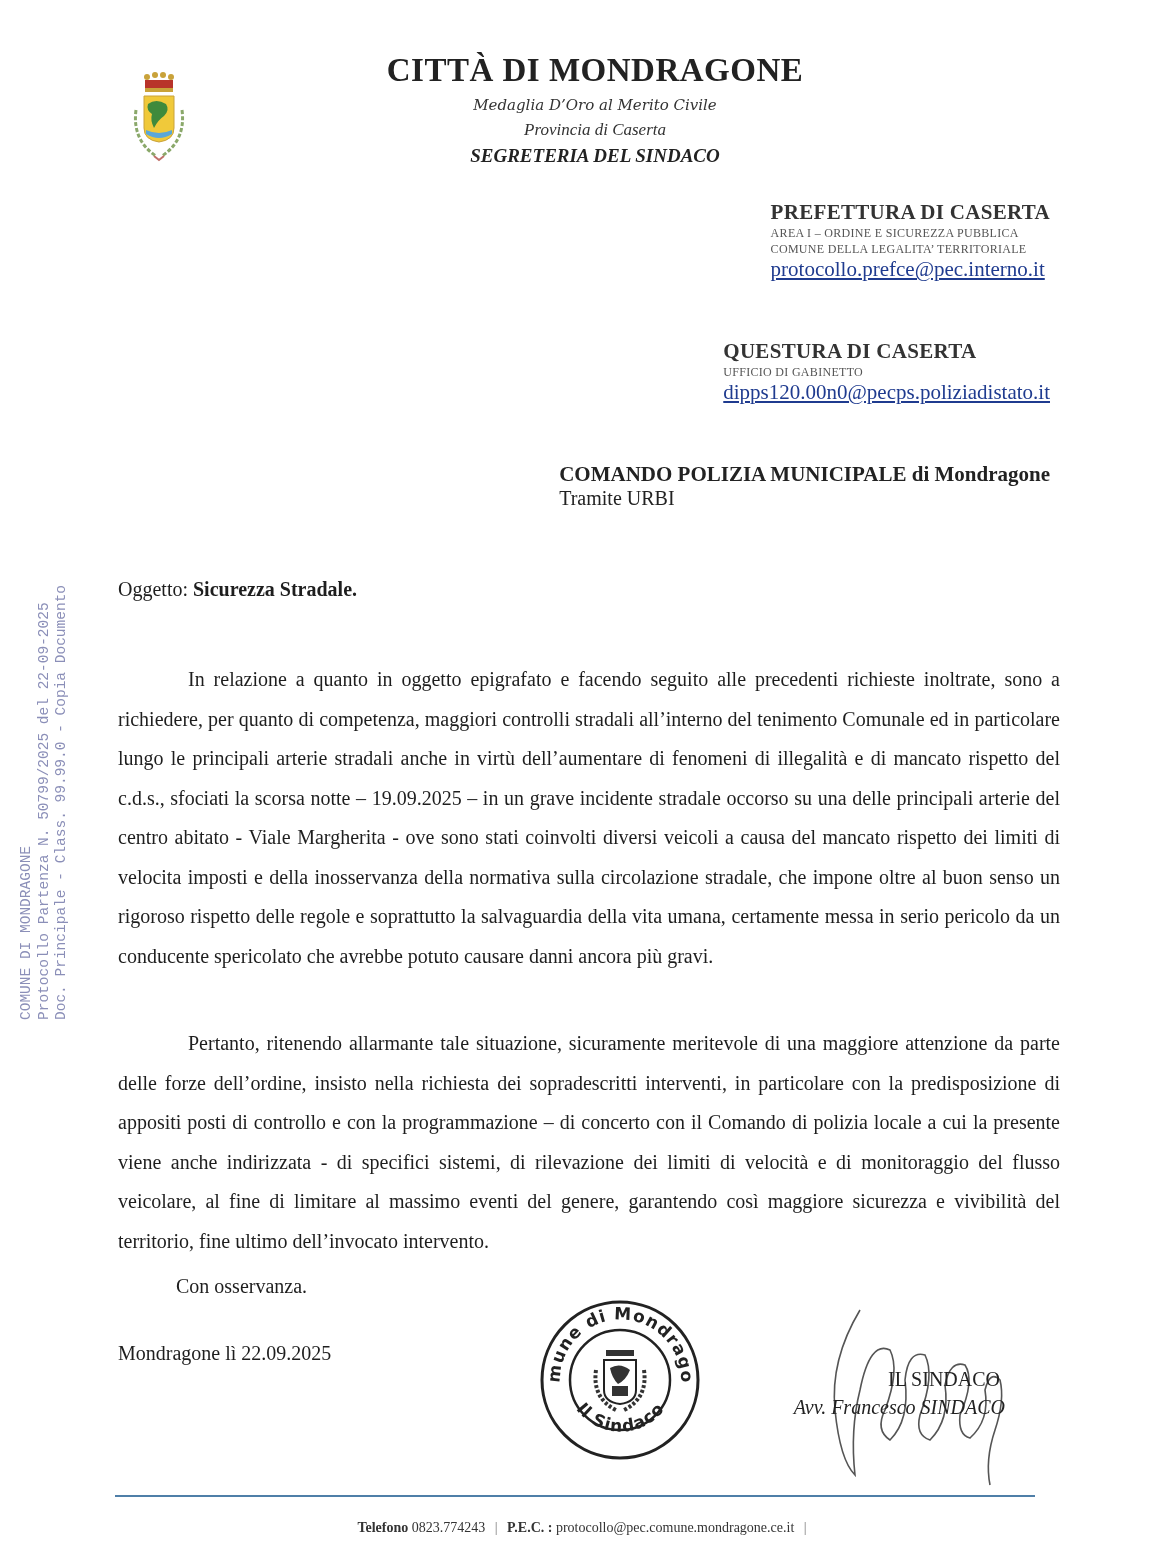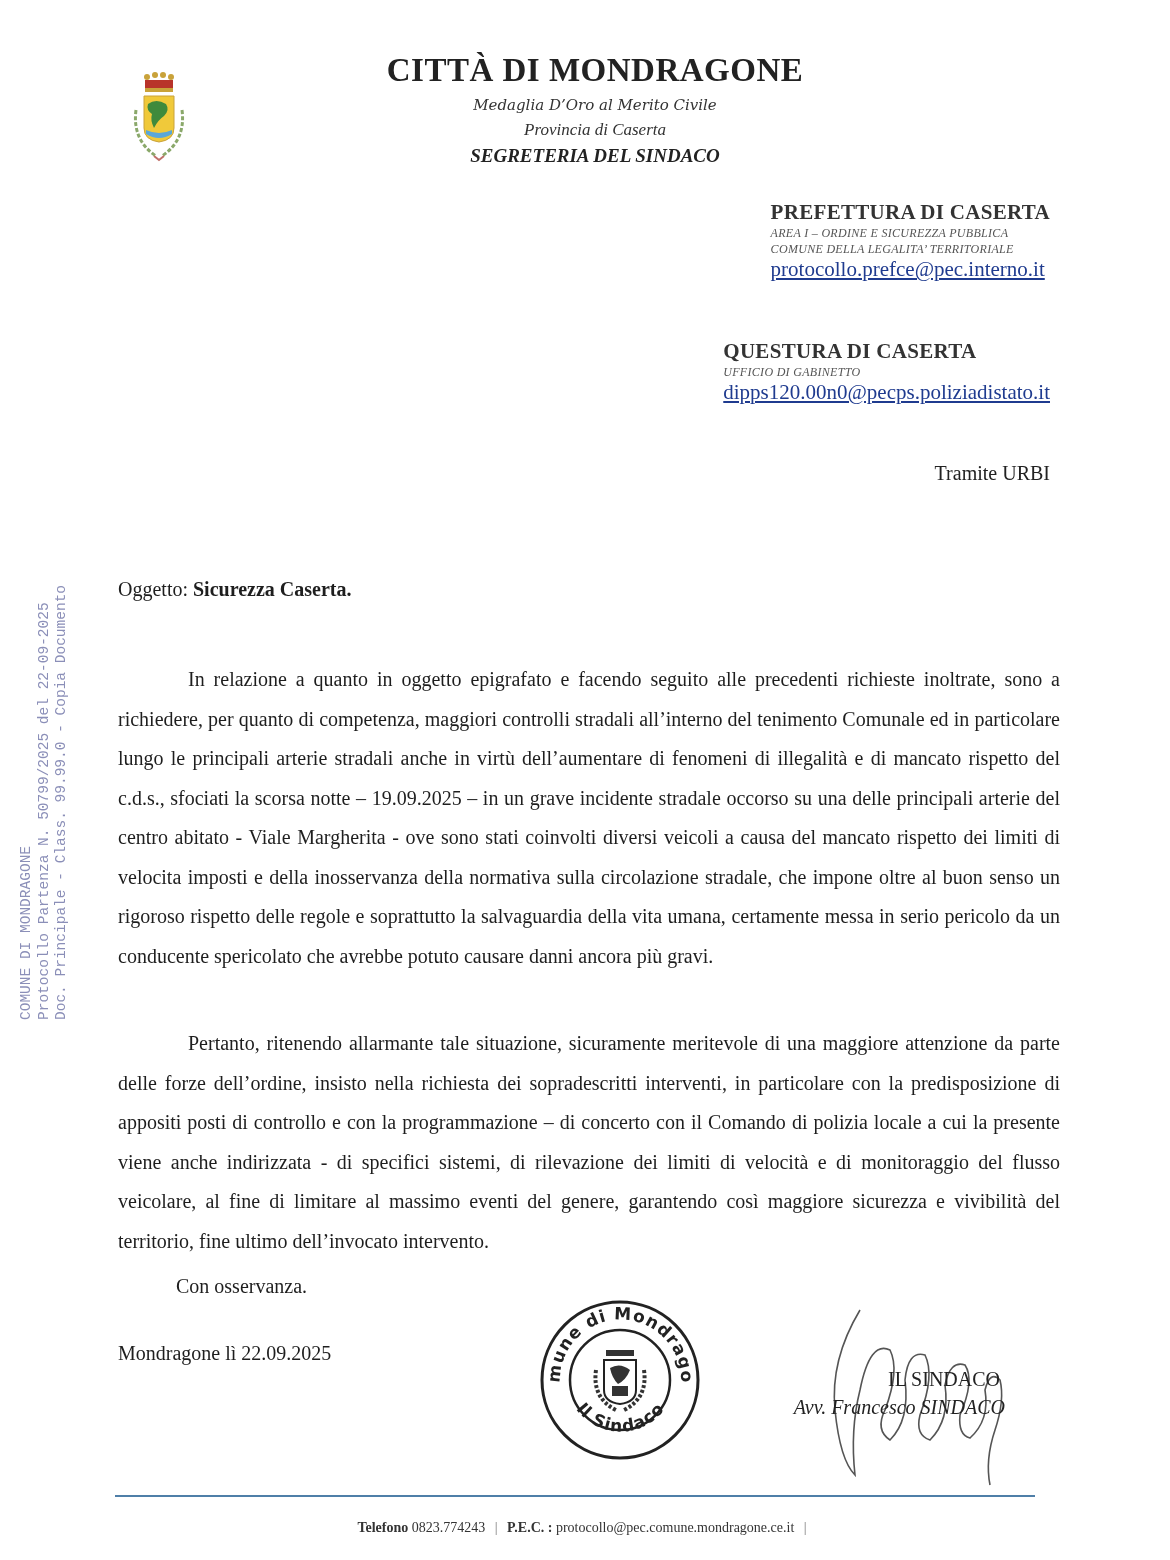--- a/index.html
+++ b/index.html
@@ -11,21 +11,21 @@
   
   .crest { left: 128px; top: 70px; width: 62px; height: 96px; }
   .head-title { left: 300px; width: 590px; top: 52px; text-align: center; font-size: 33px; font-weight: bold; letter-spacing: 0.5px; color: #222; }
   .head-medal { left: 300px; width: 590px; top: 96px; text-align: center; font-size: 15px; font-style: italic; color: #333; font-family: "DejaVu Serif", serif; }
   .head-prov { left: 300px; width: 590px; top: 120px; text-align: center; font-size: 17px; font-style: italic; color: #333; }
   .head-seg { left: 300px; width: 590px; top: 145px; text-align: center; font-size: 19px; font-weight: bold; font-style: italic; color: #222; }
 
   
   .rcpt { right: 120px; text-align: left; }
   .rcpt-name { font-size: 21px; font-weight: bold; color: #333; letter-spacing: 0.3px; }
-  .rcpt-sub { font-size: 12px; font-style: italic; color: #555; letter-spacing: 0.3px; line-height: 16px; }
+  .rcpt-sub { font-size: 12px; color: #555; letter-spacing: 0.3px; line-height: 16px; }
   .rcpt-mail { font-size: 21px; color: #1f3b8f; text-decoration: underline; }
 
   .rcpt3-name { font-size: 21px; font-weight: bold; color: #222; }
   .rcpt3-sub { font-size: 20px; color: #222; }
 
   
   .side-stamp {
     left: 18px; top: 1020px; transform-origin: 0 0; transform: rotate(-90deg);
     font-family: "Liberation Mono", "DejaVu Sans Mono", monospace; font-size: 14.5px; line-height: 17.5px; color: #8b8fb8; white-space: nowrap;
   }
@@ -91,32 +91,33 @@
   <div class="rcpt-mail">protocollo.prefce@pec.interno.it</div>
 </div>
 
 <div class="abs rcpt" style="top:339px;">
   <div class="rcpt-name">QUESTURA DI CASERTA</div>
   <div class="rcpt-sub">UFFICIO DI GABINETTO</div>
   <div class="rcpt-mail">dipps120.00n0@pecps.poliziadistato.it</div>
 </div>
 
 <div class="abs rcpt" style="top:462px;">
+  <div class="rcpt3-name">COMANDO POLIZIA MUNICIPALE di Mondragone</div>
   <div class="rcpt3-sub">Tramite URBI</div>
 </div>
 
 <div class="abs side-stamp">
   <div>COMUNE DI MONDRAGONE</div>
   <div>Protocollo Partenza N. 50799/2025 del 22-09-2025</div>
   <div>Doc. Principale - Class. 99.99.0 - Copia Documento</div>
 </div>
 
 <div class="abs subject">
   <span>Oggetto:</span>
-  <b>Sicurezza Caserta.</b>
+  <b>Sicurezza Stradale.</b>
 </div>
 
 <div class="abs body-text para1 indent">In relazione a quanto in oggetto epigrafato e facendo seguito alle precedenti richieste inoltrate, sono a richiedere, per quanto di competenza, maggiori controlli stradali all’interno del tenimento Comunale ed in particolare lungo le principali arterie stradali anche in virtù dell’aumentare di fenomeni di illegalità e di mancato rispetto del c.d.s., sfociati la scorsa notte – 19.09.2025 – in un grave incidente stradale occorso su una delle principali arterie del centro abitato - Viale Margherita - ove sono stati coinvolti diversi veicoli a causa del mancato rispetto dei limiti di velocita imposti e della inosservanza della normativa sulla circolazione stradale, che impone oltre al buon senso un rigoroso rispetto delle regole e soprattutto la salvaguardia della vita umana, certamente messa in serio pericolo da un conducente spericolato che avrebbe potuto causare danni ancora più gravi.</div>
 <div class="abs body-text para2 indent">Pertanto, ritenendo allarmante tale situazione, sicuramente meritevole di una maggiore attenzione da parte delle forze dell’ordine, insisto nella richiesta dei sopradescritti interventi, in particolare con la predisposizione di appositi posti di controllo e con la programmazione – di concerto con il Comando di polizia locale a cui la presente viene anche indirizzata -   di specifici sistemi, di rilevazione dei limiti di velocità e di monitoraggio del flusso veicolare, al fine di limitare al massimo eventi del genere, garantendo così maggiore sicurezza e vivibilità del territorio, fine ultimo dell’invocato intervento.</div>
 
 <div class="abs closing">Con osservanza.</div>
 <div class="abs place-date">Mondragone lì 22.09.2025</div>
 
 <svg class="abs seal" viewBox="0 0 165 165">
   <defs>

